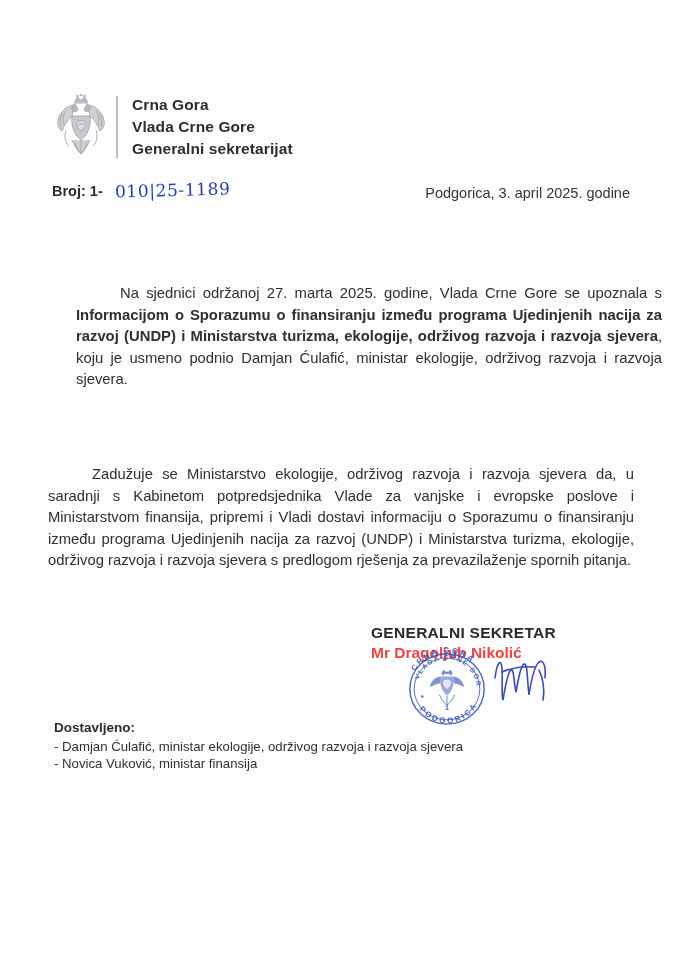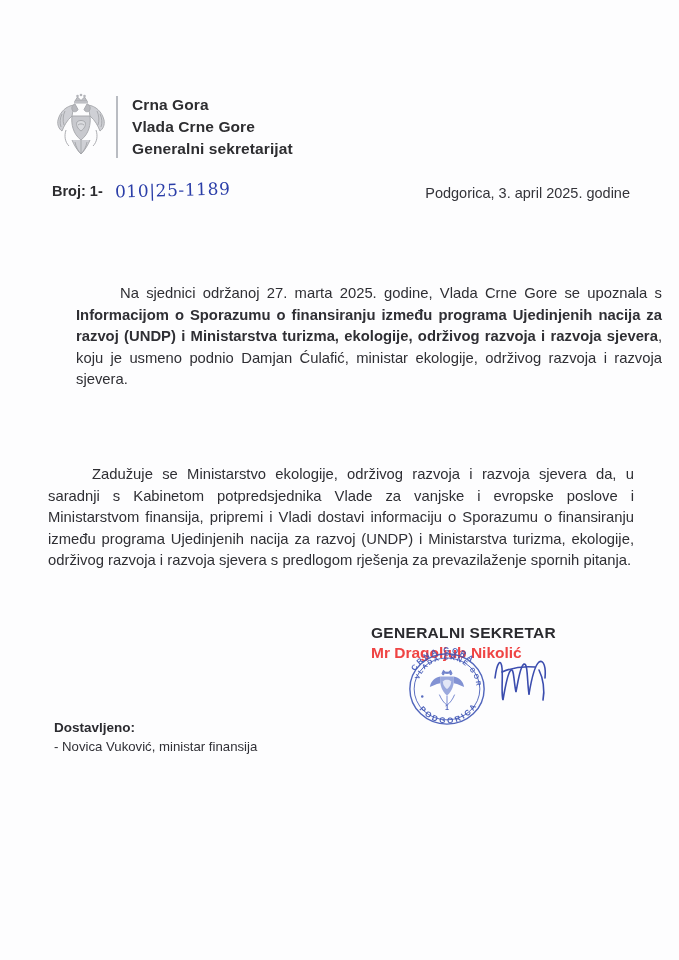--- a/index.html
+++ b/index.html
@@ -317,16 +317,17 @@
         <path d="M6 30 C8 14 12 10 13 20 C14 30 12 46 14 52 C16 40 19 24 22 22 C25 20 25 36 27 44 C29 34 31 18 35 16 C39 15 38 34 40 46"></path>
         <path d="M40 46 C42 34 45 18 50 14 C55 11 57 20 56 30"></path>
         <path d="M13 24 C22 20 34 18 46 19"></path>
         <path d="M50 22 C54 30 56 42 54 52"></path>
       </g>
     </svg>
   </div>
 
   <div class="delivery">
     <div class="delivery-title">Dostavljeno:</div>
+    <div class="delivery-item">- Damjan Ćulafić, ministar ekologije, održivog razvoja i razvoja sjevera</div>
     <div class="delivery-item">- Novica Vuković, ministar finansija</div>
   </div>
 
 </div>
 
 </body></html>

